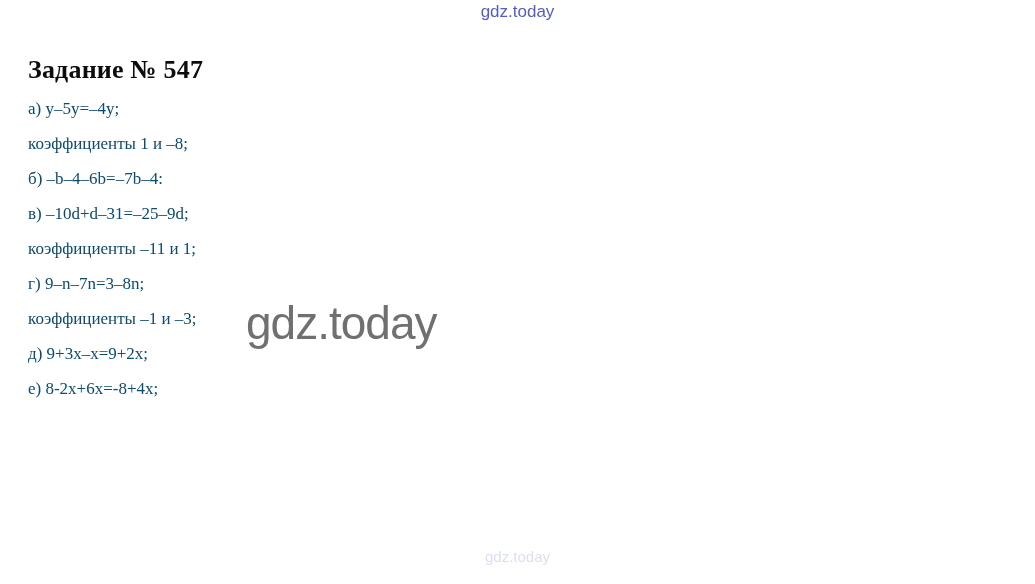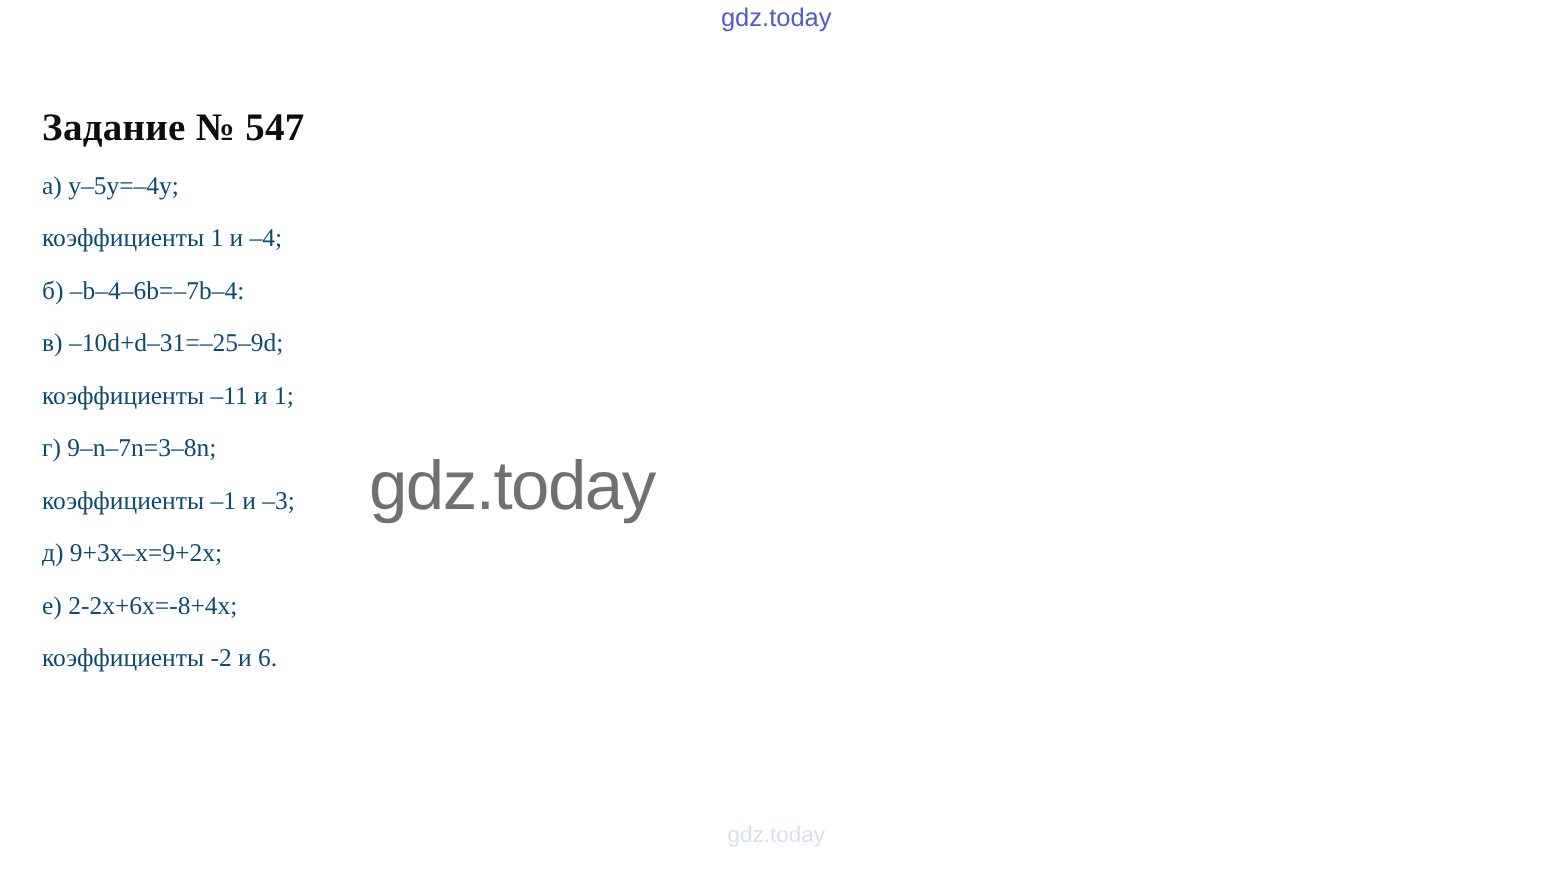--- a/index.html
+++ b/index.html
@@ -28,21 +28,20 @@
     font-size: 17px;
     color: #4a53c4;
     letter-spacing: 0px;
     opacity: 0.95;
   }
   .content {
     position: absolute;
     left: 28px;
     top: 55px;
     width: 960px;
-    margin-top: 15px;
   }
   .title {
     font-family: "Liberation Serif", serif;
     font-weight: bold;
     font-size: 26px;
     color: #0d0d0d;
     margin: 0 0 6px 0;
     letter-spacing: 0.2px;
   }
   .line {
@@ -78,27 +77,26 @@
 </head>
 <body>
 
 <div class="page">
 
   <div class="top-watermark">gdz.today</div>
 
   <div class="content">
     <h1 class="title">Задание № 547</h1>
     <div class="line">а) y–5y=–4y;</div>
-    <div class="line">коэффициенты 1 и –4;</div>
+    <div class="line">коэффициенты 1 и –8;</div>
     <div class="line">б) –b–4–6b=–7b–4:</div>
     <div class="line">в) –10d+d–31=–25–9d;</div>
     <div class="line">коэффициенты –11 и 1;</div>
     <div class="line">г) 9–n–7n=3–8n;</div>
     <div class="line">коэффициенты –1 и –3;</div>
     <div class="line">д) 9+3x–x=9+2x;</div>
-    <div class="line">е) 2-2x+6x=-8+4x;</div>
-    <div class="line">коэффициенты -2 и 6.</div>
+    <div class="line">е) 8-2x+6x=-8+4x;</div>
   </div>
 
   <div class="center-watermark">gdz.today</div>
   <div class="bottom-watermark">gdz.today</div>
 
 </div>
 
 </body></html>

